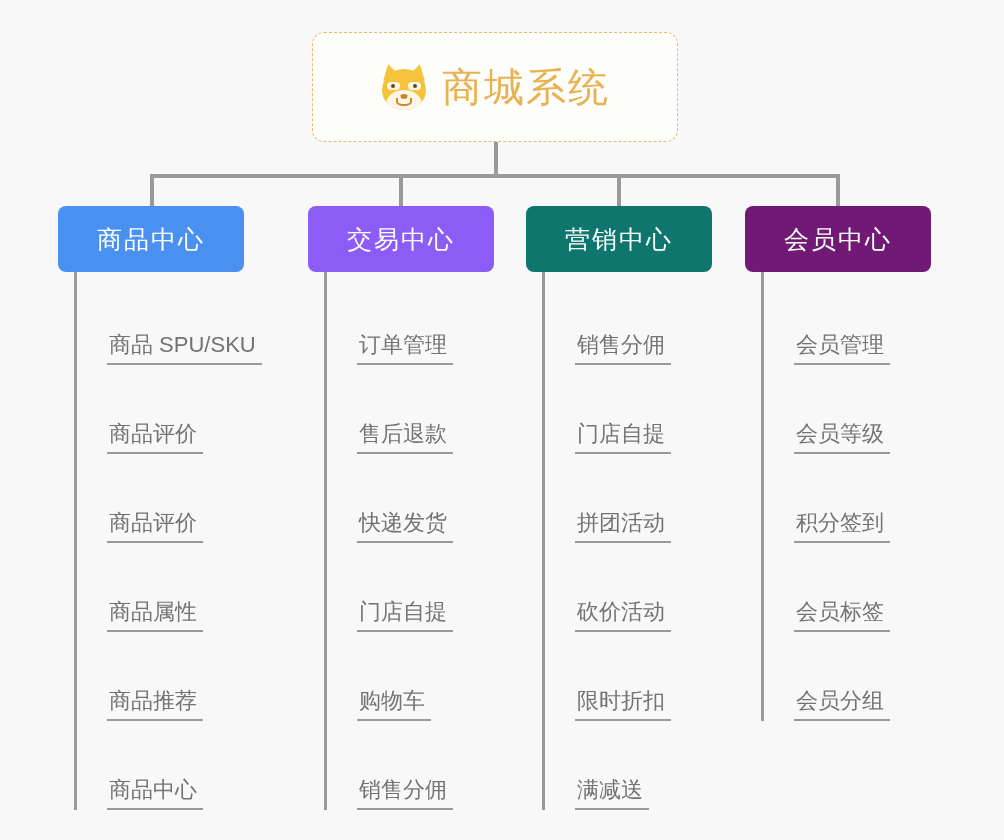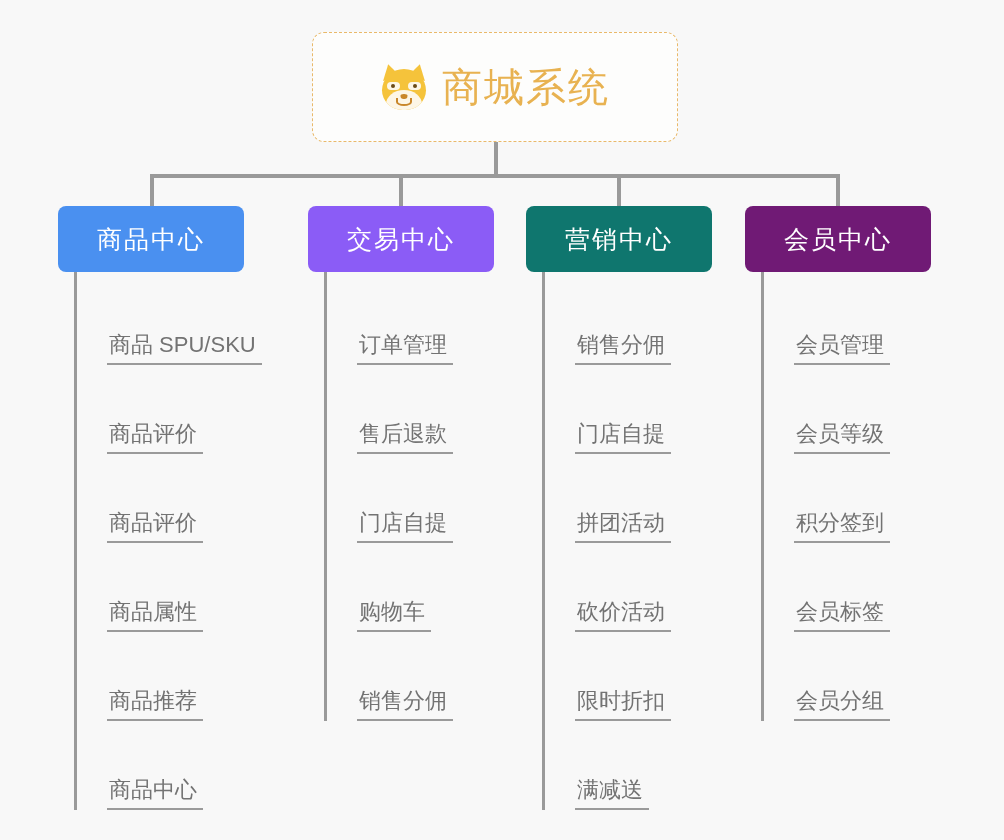--- a/index.html
+++ b/index.html
@@ -232,20 +232,23 @@
       <span class="cat-label">交易中心</span>
     </div>
     <div class="leaves">
       <div class="leaf">
           <span class="leaf-text">订单管理</span>
         </div>
       <div class="leaf">
           <span class="leaf-text">售后退款</span>
         </div>
       <div class="leaf">
+          <span class="leaf-text">快递发货</span>
+        </div>
+      <div class="leaf">
           <span class="leaf-text">门店自提</span>
         </div>
       <div class="leaf">
           <span class="leaf-text">购物车</span>
         </div>
       <div class="leaf">
           <span class="leaf-text">销售分佣</span>
         </div>
     </div>
   </div>

